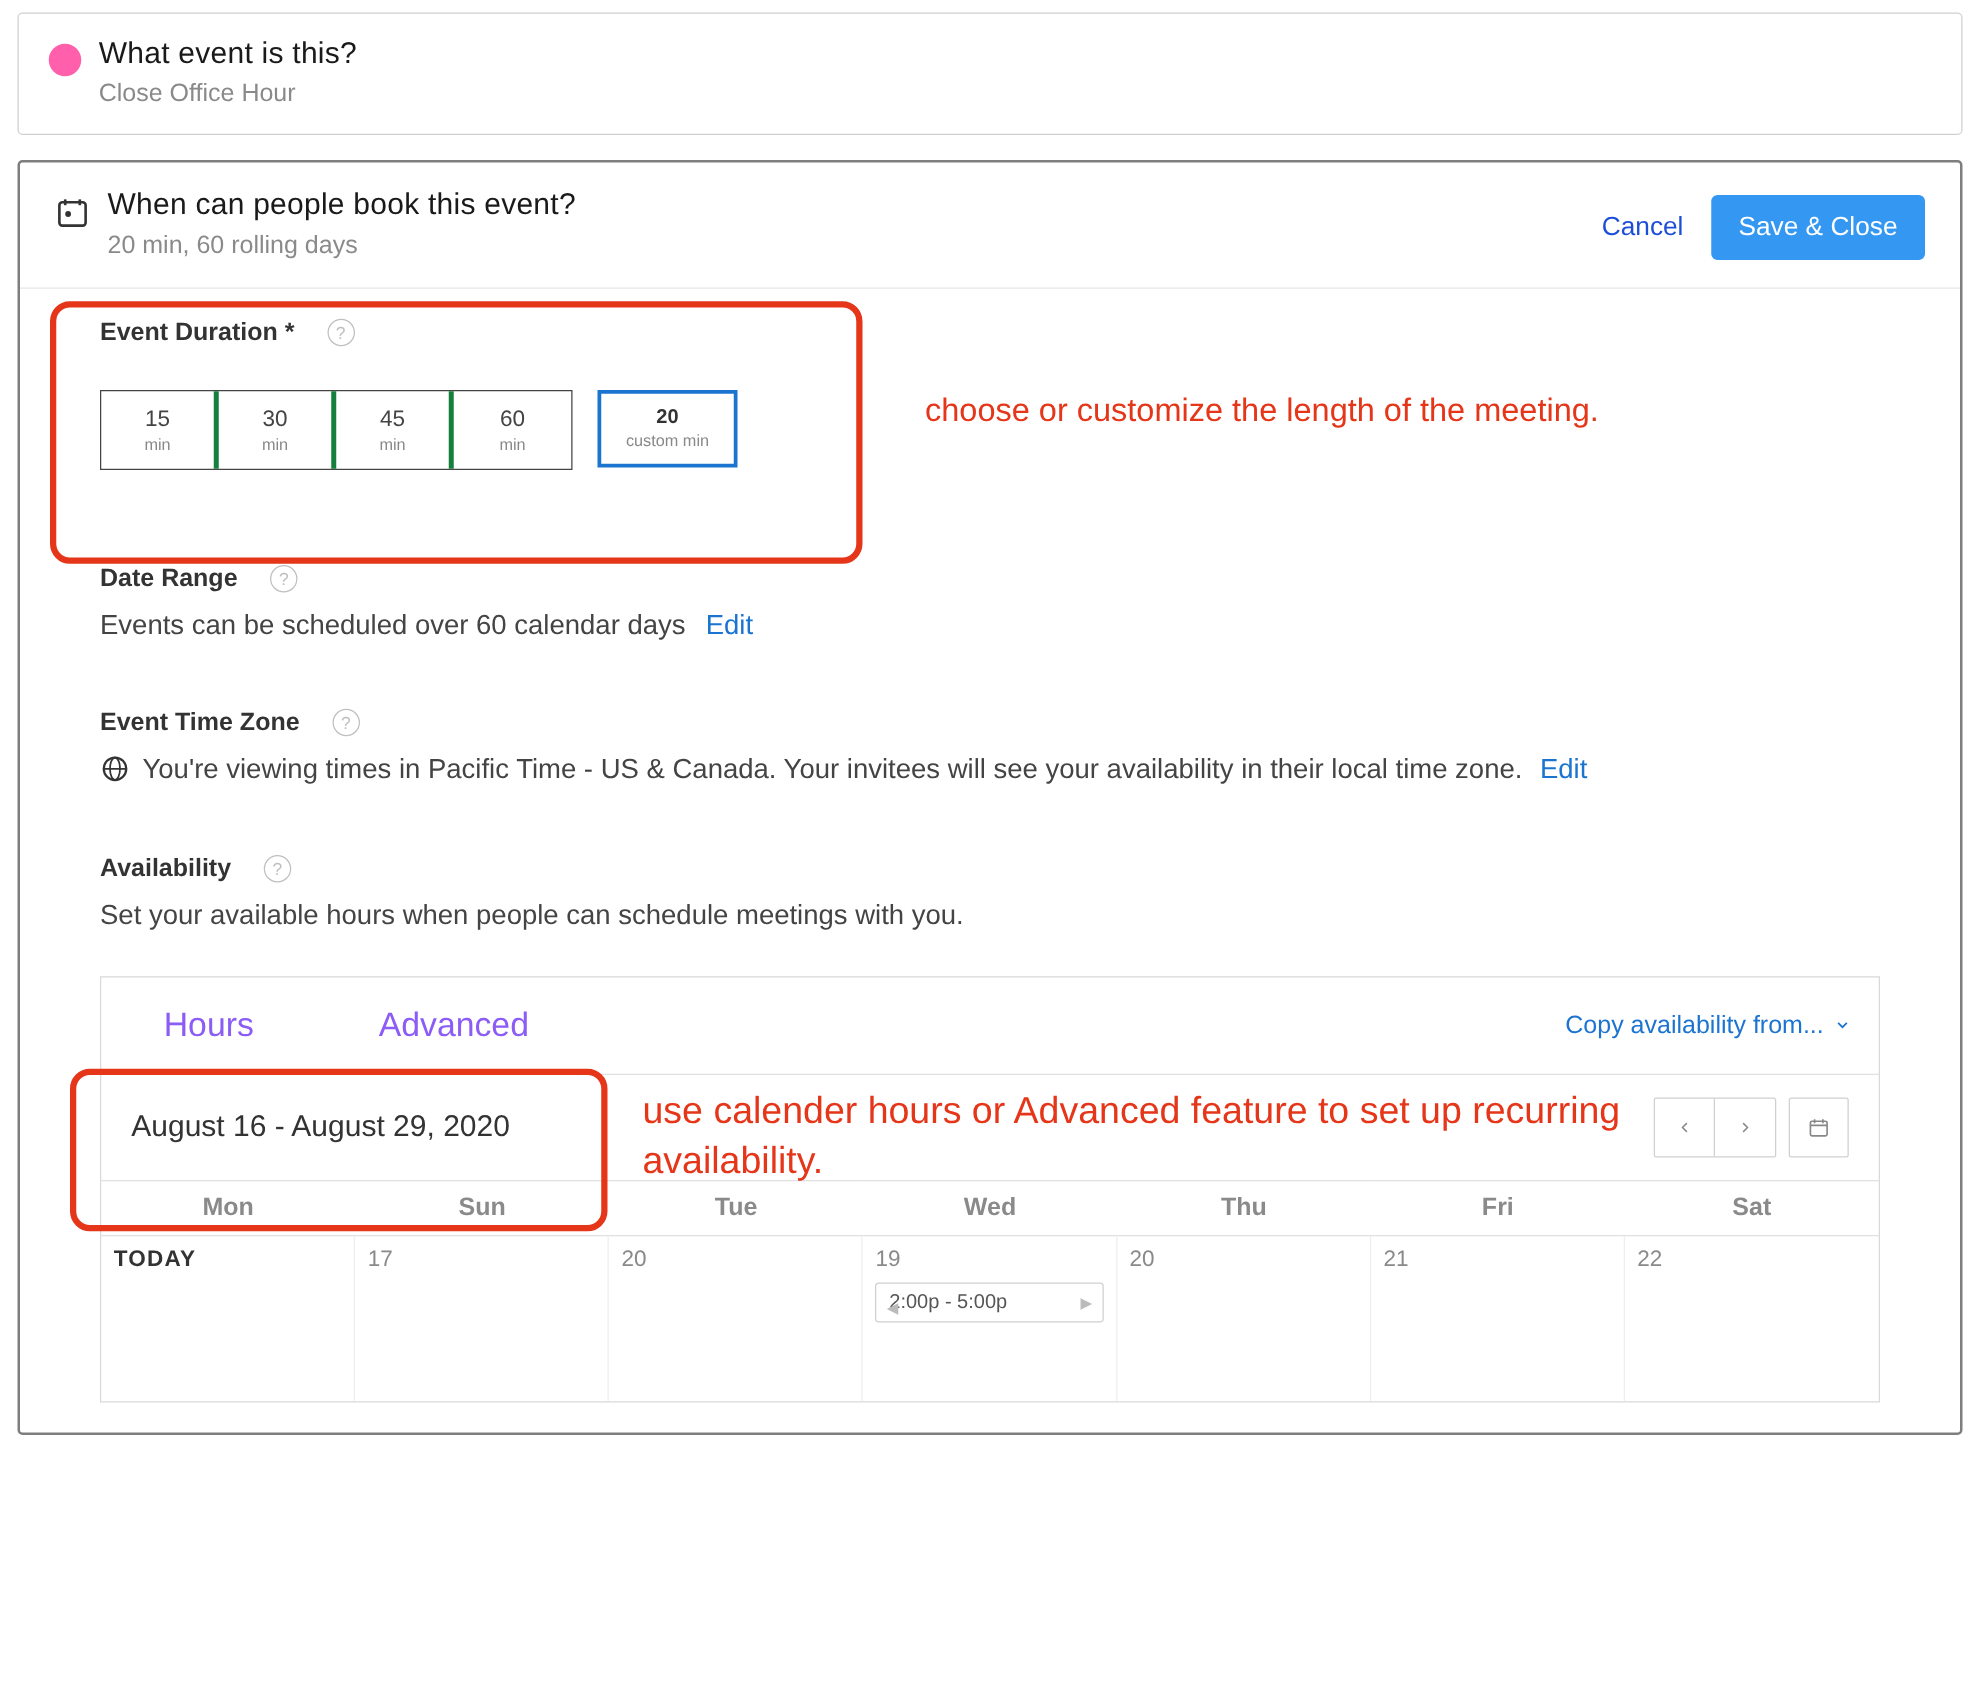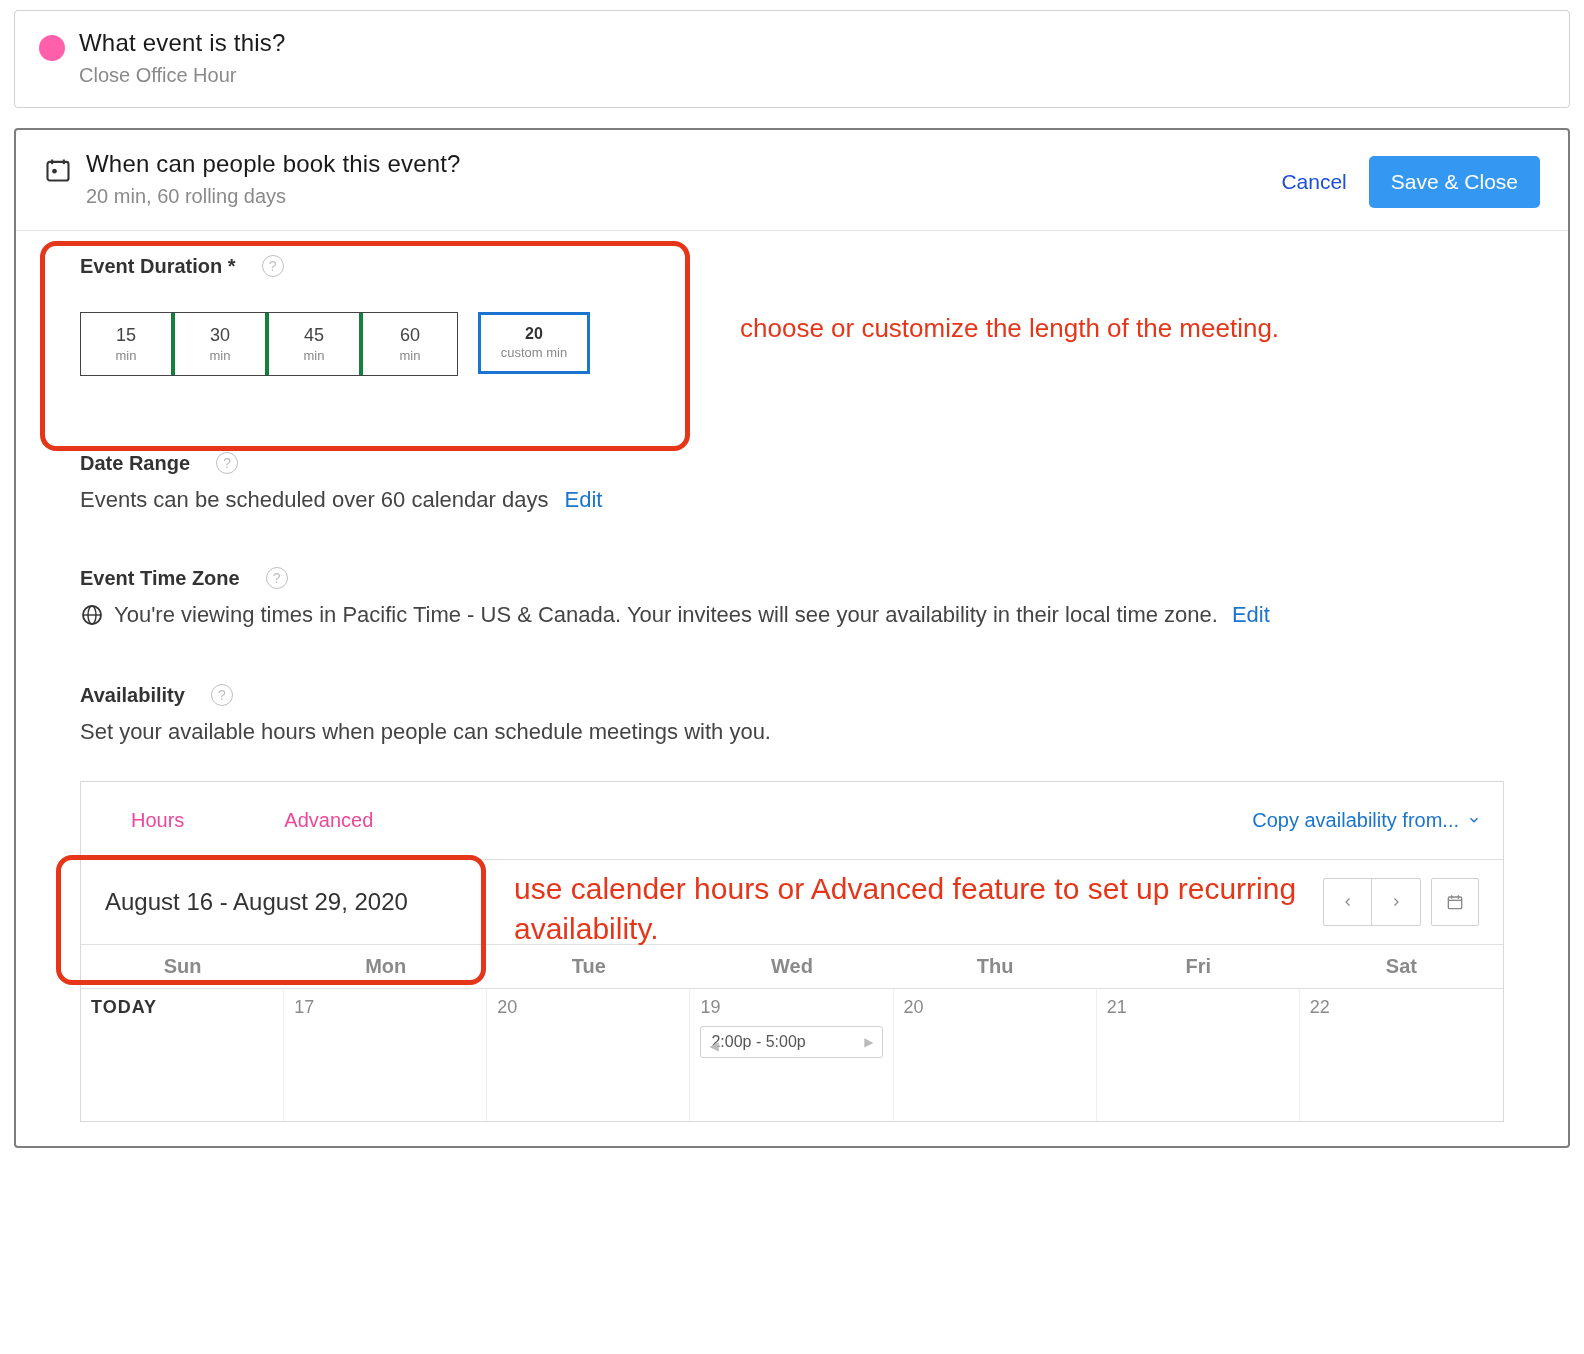--- a/index.html
+++ b/index.html
@@ -238,22 +238,22 @@
   }
   .tab-row {
     display: flex;
     align-items: stretch;
     border-bottom: 1px solid #e0e0e0;
     position: relative;
     height: 78px;
   }
   .tab {
     padding: 0 50px;
-    font-size: 20px;
-    color: #ec4899;
+    font-size: 27px;
+    color: #8b5cf6;
     cursor: pointer;
     display: flex;
     align-items: center;
     position: relative;
   }
   .tab.active::after {
     content: "";
     position: absolute;
     left: 18px; right: 18px; bottom: -1px;
     height: 3px;
@@ -501,22 +501,22 @@
                 <rect x="4" y="6" width="16" height="14" rx="1.5" fill="none" stroke="#888" stroke-width="1.6"></rect>
                 <line x1="4" y1="10" x2="20" y2="10" stroke="#888" stroke-width="1.6"></line>
                 <line x1="8" y1="4" x2="8" y2="8" stroke="#888" stroke-width="1.6"></line>
                 <line x1="16" y1="4" x2="16" y2="8" stroke="#888" stroke-width="1.6"></line>
               </svg>
             </div>
           </div>
         </div>
 
         <div class="week-grid">
+          <div class="week-head">Mon</div>
           <div class="week-head">Sun</div>
-          <div class="week-head">Mon</div>
           <div class="week-head">Tue</div>
           <div class="week-head">Wed</div>
           <div class="week-head">Thu</div>
           <div class="week-head">Fri</div>
           <div class="week-head">Sat</div>
         </div>
 
         <div class="week-grid">
           <div class="day-cell">
             <span class="day-today">TODAY</span>

